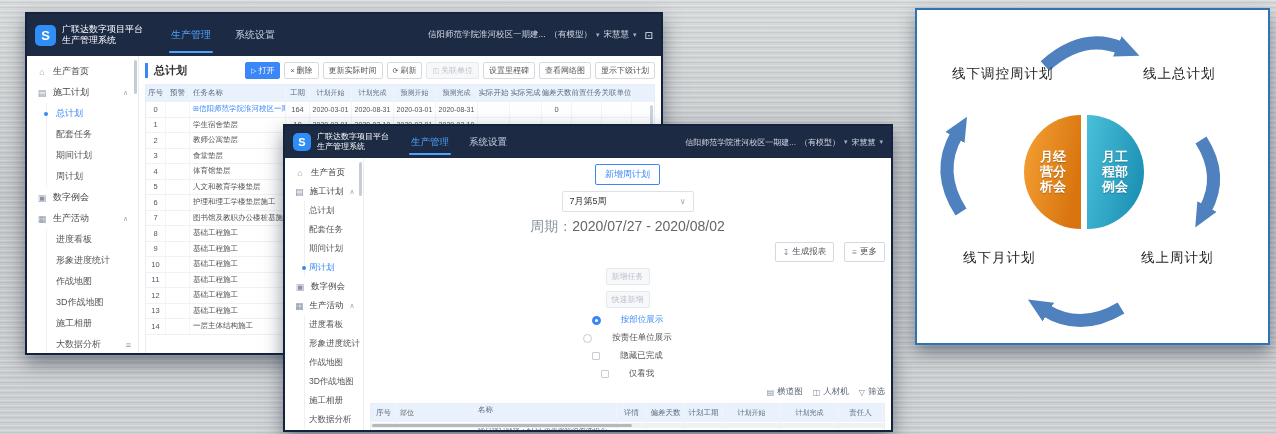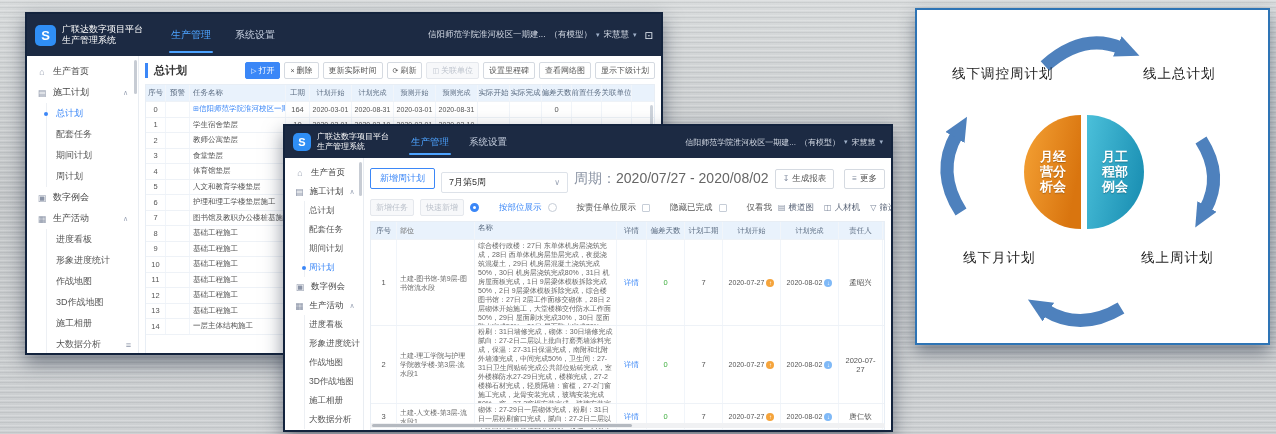--- a/index.html
+++ b/index.html
@@ -61,26 +61,26 @@
   .w1t .tr > .td:nth-child(4){ width:24px; }
   .w1t .tr > .td:nth-child(5),.w1t .tr > .td:nth-child(6),
   .w1t .tr > .td:nth-child(7),.w1t .tr > .td:nth-child(8){ width:42px; font-size:7px; }
   .w1t .tr > .td:nth-child(9),.w1t .tr > .td:nth-child(10){ width:32px; }
   .w1t .tr > .td:nth-child(11),.w1t .tr > .td:nth-child(12),.w1t .tr > .td:nth-child(13){ width:30px; }
   .w1rows .tr:first-child .td:nth-child(3){ color:#3b87f7; }
   .w1rows .tr:first-child .td:nth-child(3)::before{ content:"⊞ "; font-size:7px; color:#3b87f7; }
   .tbl .tscroll{ position:absolute; top:20px; right:1px; width:3px; height:26px; border-radius:2px; background:#cdd3db; }
   
   .w2main{ flex:1; min-width:0; padding:6px 6px 0; display:flex; flex-direction:column; position:relative; }
-  .bar{ display:flex; align-items:center; gap:6px; }
+  .bar{ display:flex; align-items:center; gap:6px;flex-direction:column; }
   .bar1{ margin-bottom:6px; }
   .bar2{ margin-bottom:5px; }
   .btn-outline{ font-size:9px; color:#3b87f7; border:1px solid #3b87f7; background:#fff; border-radius:2px; padding:3px 9px; white-space:nowrap; }
   .select{ width:132px; border:1px solid #dde2e9; border-radius:2px; font-size:9px; color:#333;
-           padding:3px 7px; display:flex; align-items:center; justify-content:space-between;margin-top:8px; }
+           padding:3px 7px; display:flex; align-items:center; justify-content:space-between; }
   .select .cd{ font-style:normal; color:#9aa3b5; font-size:8px; }
   .period{ font-size:14px; color:#8a93a3; white-space:nowrap; }
   .period b{ font-weight:normal; color:#666; }
   .rgroup{ display:flex; align-items:center; gap:20px; font-size:8.5px; color:#555; white-space:nowrap; }
   .radio{ width:9px; height:9px; border-radius:50%; border:1px solid #c6cdd7; background:#fff; flex-shrink:0; }
   .radio.on{ border:3px solid #3b87f7; }
   .rgroup.sel{ color:#3b87f7; }
   .chk{ width:8px; height:8px; border:1px solid #c6cdd7; border-radius:1px; background:#fff; flex-shrink:0; }
   .rtools{ margin-left:auto; display:flex; gap:10px; align-items:center; font-size:8.5px; color:#5a6578; white-space:nowrap; }
   .rtools .ti{ display:flex; gap:3px; align-items:center; }

